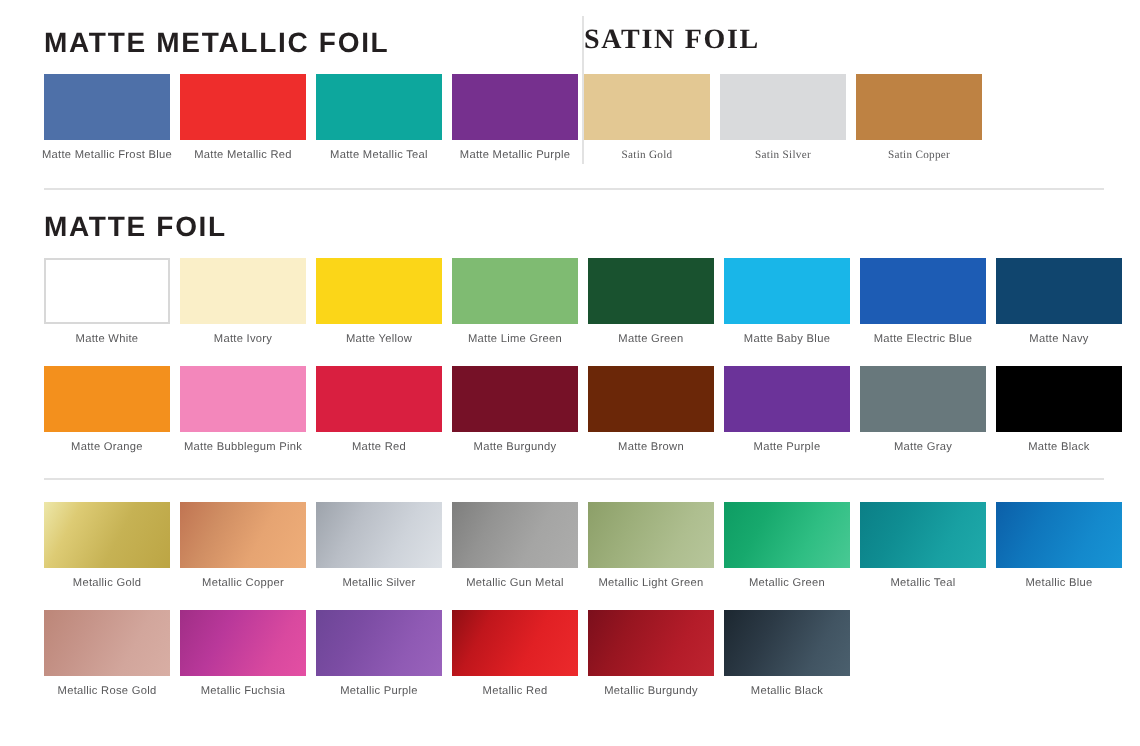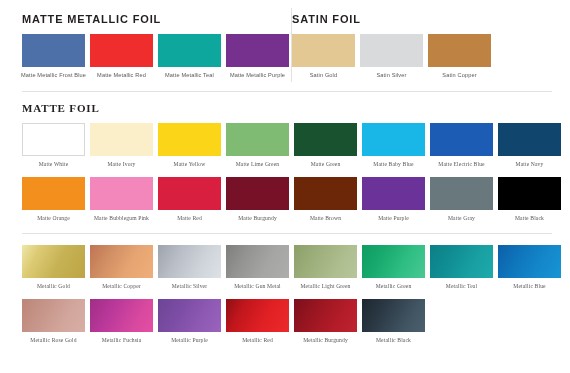--- a/index.html
+++ b/index.html
@@ -17,21 +17,21 @@
   }
   .page {
     position: relative;
     width: 570px;
     height: 373px;
     box-sizing: border-box;
   }
 
   
   .section-title {
-    font-size: 11px;
+    font-size: 14px;
     font-weight: bold;
     letter-spacing: 0.85px;
     color: #231f20;
     text-transform: uppercase;
     margin: 0 0 9px 0;
     line-height: 1;
     white-space: nowrap;
   }
 
   
@@ -85,26 +85,26 @@
     padding: 14px 0 0 0;
   }
   .block-matte-metallic {
     width: 272px;
     padding-left: 22px;
     box-sizing: border-box;
   }
   .block-satin {
     padding-left: 20px;
     box-sizing: border-box;
+    font-family: Liberation Serif, serif;
   }
   .band {
     padding-left: 22px;
     padding-right: 18px;
     box-sizing: border-box;
-    font-family: Liberation Serif, serif;
   }
   .rule-wrap {
     padding: 0 18px 0 22px;
     box-sizing: border-box;
   }
   .row-gap { height: 9px; }
 </style>
 </head>
 <body>
 

